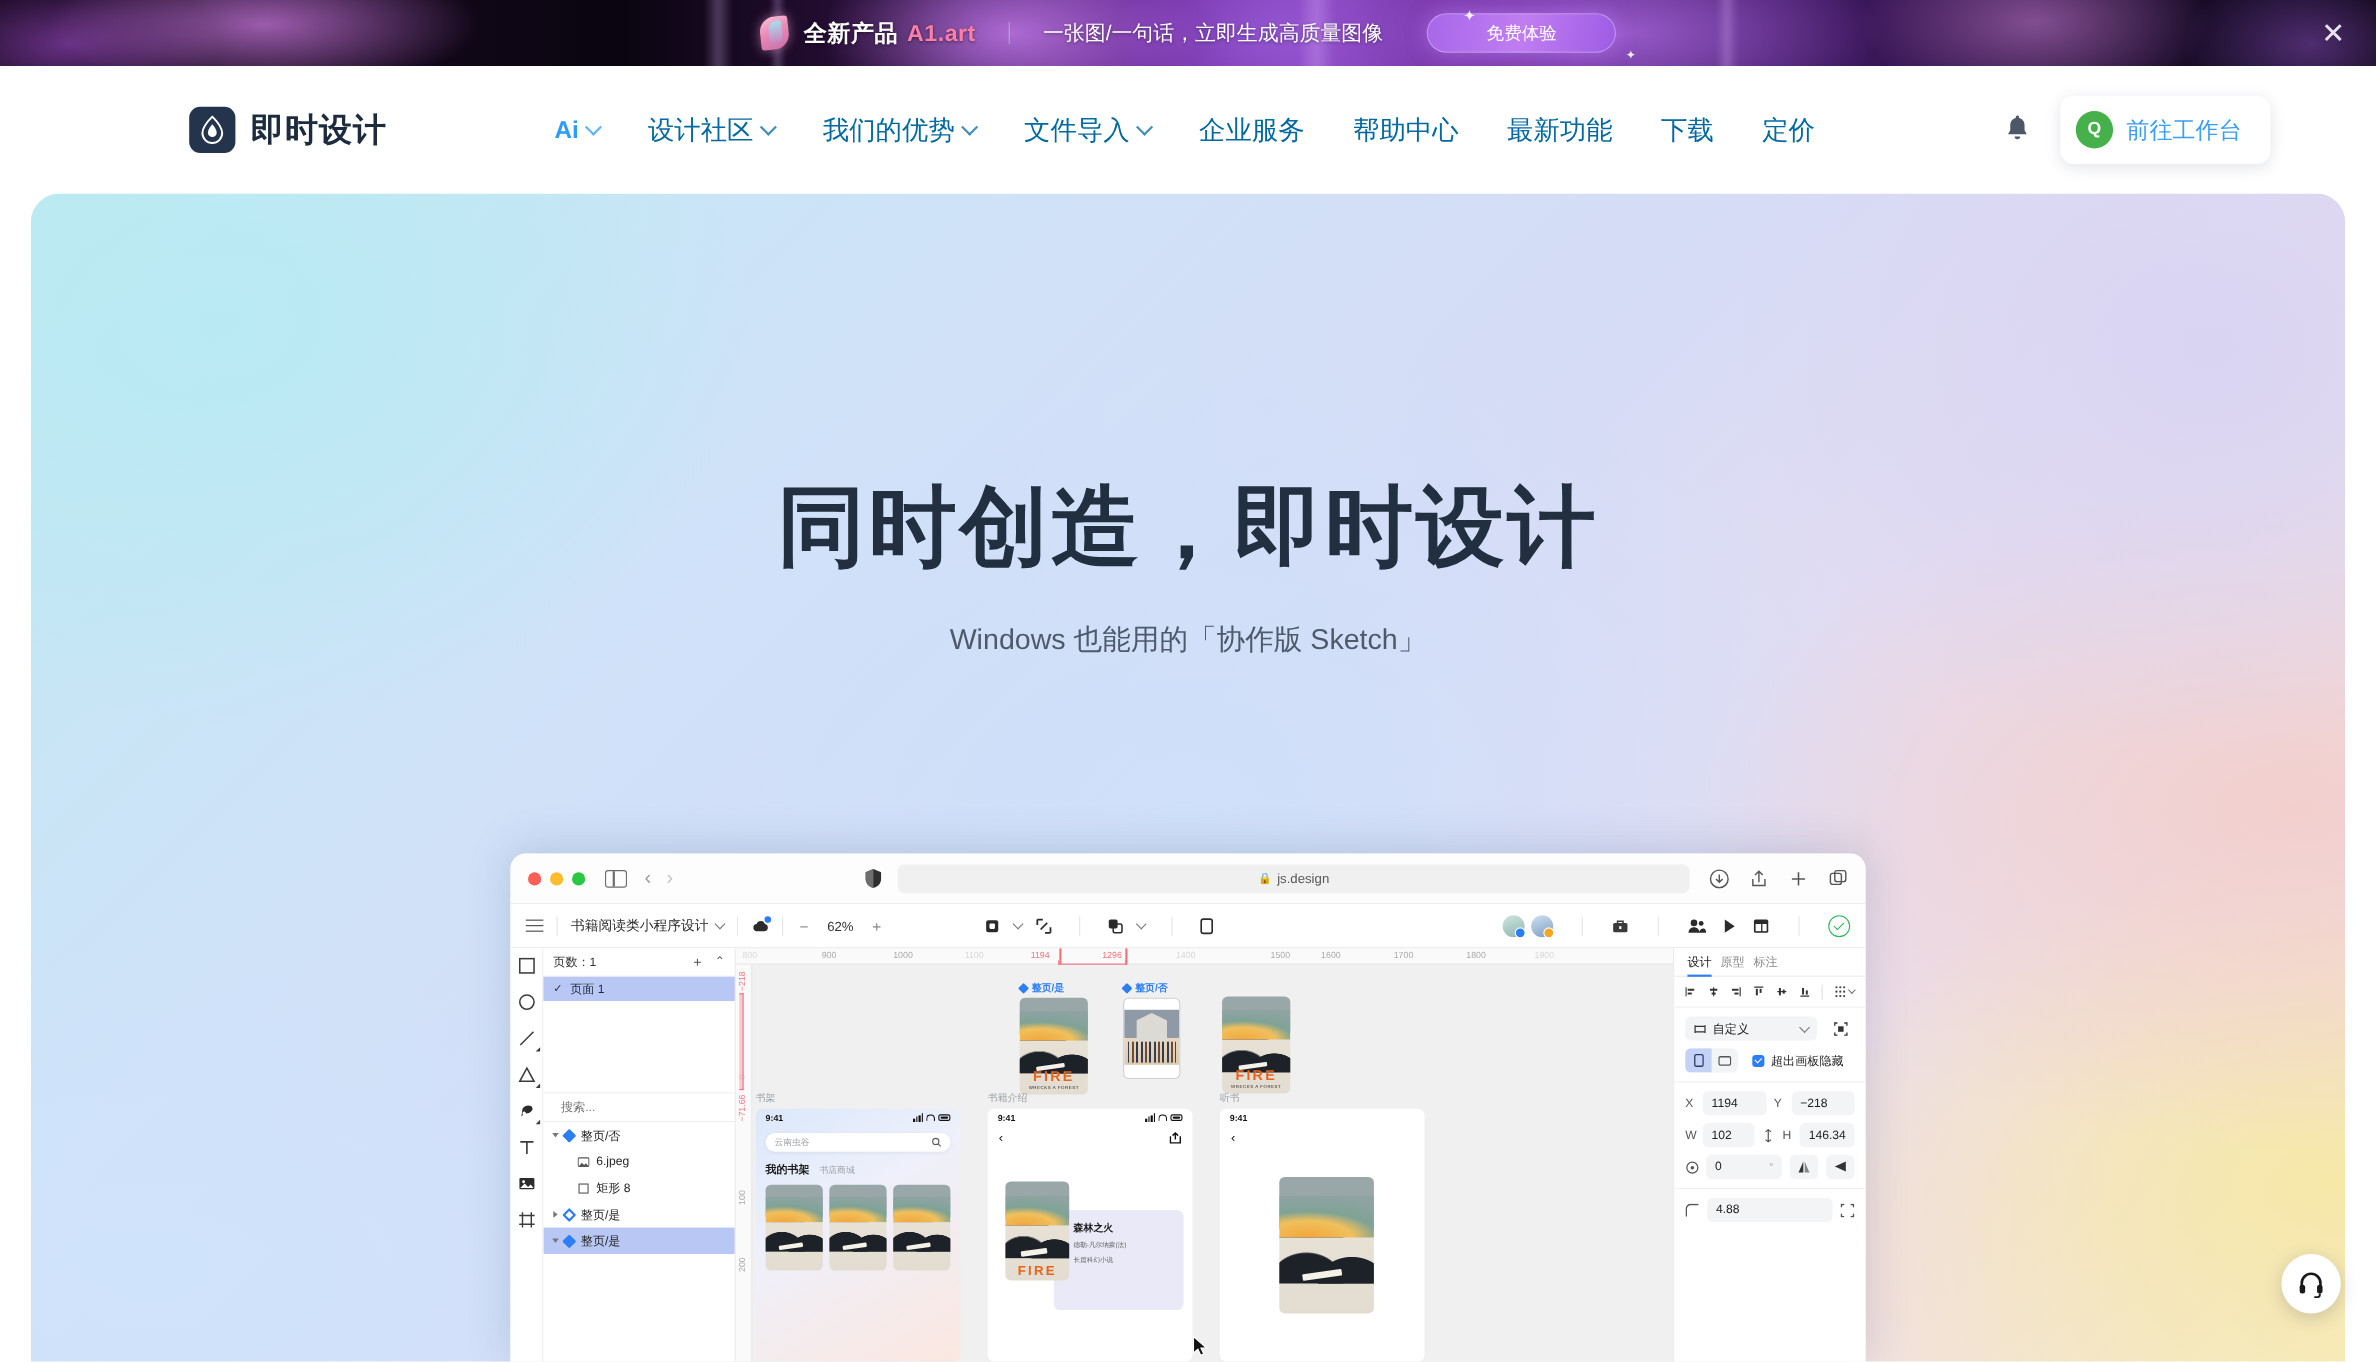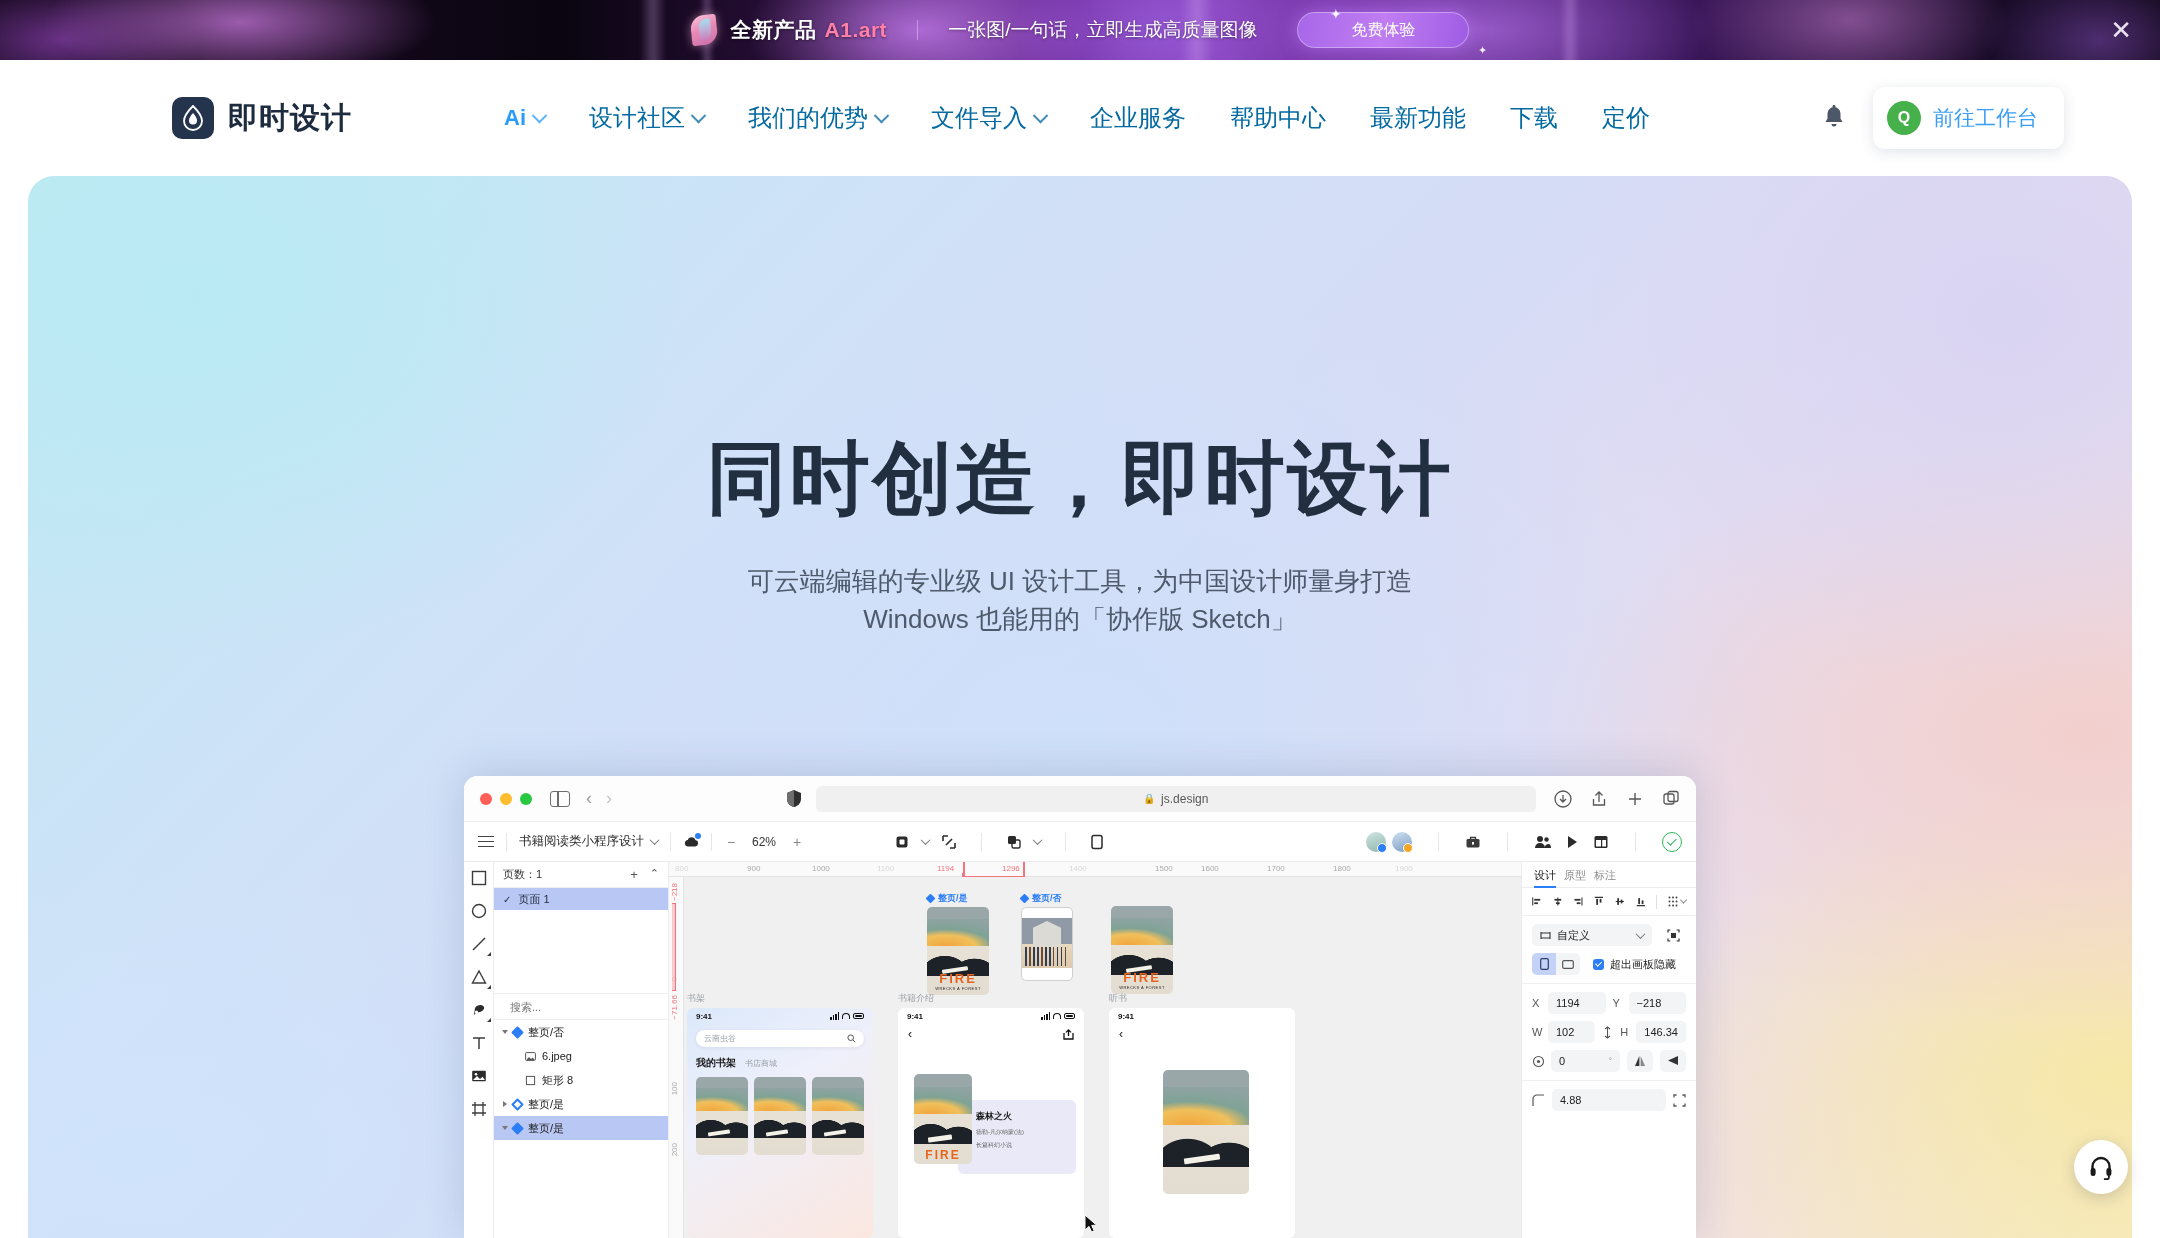--- a/index.html
+++ b/index.html
@@ -378,21 +378,20 @@
     <div class="workbench">
       <div class="avatar-q">Q</div>
       <div class="workbench-label">前往工作台</div>
     </div>
   </div>
 </div>
 
 <div class="hero">
   <div class="hero-h1">同时创造，即时设计</div>
   <div class="hero-sub">
-    <div>可云端编辑的专业级 UI 设计工具，为中国设计师量身打造</div>
     <div>Windows 也能用的「协作版 Sketch」</div>
   </div>
   <div class="hero-platforms">支持网页端、macOS、Windows、Linux、iOS、Android 和微信小程序</div>
 </div>
 
 <div class="appwin">
 
   <div class="bchrome">
     <div class="dots">
       <div class="dot r"></div>
@@ -734,21 +733,21 @@
             <span class="batt"></span>
           </span>
         </div>
         <div class="ph-bar2">
           <span class="ph-back">‹</span>
           <svg width="11" height="11" viewBox="0 0 11 11">
               <path d="M1 4v6h9V4" fill="none" stroke="#111" stroke-width="1.3"></path>
               <path d="M5.5 7V1M3 3.4 5.5 1 8 3.4" fill="none" stroke="#111" stroke-width="1.3"></path>
             </svg>
         </div>
-        <div class="bookcard" style="left:60px;top:92px;width:118px;height:74px">
+        <div class="bookcard" style="left:60px;top:92px;width:118px;height:91px">
           <div style="padding:10px 0 0 18px">
             <div style="font-size:9px;font-weight:bold;color:#1a1a1a">森林之火</div>
             <div style="font-size:6px;color:#666;margin-top:5px">德勒-凡尔纳蒙(法)</div>
             <div style="font-size:6px;color:#666;margin-top:4px">长篇科幻小说</div>
           </div>
         </div>
         <div class="poster" style="position:absolute;left:16px;top:66px;width:58px;height:90px">
           <div class="sky"></div>
             <div class="mtn"></div>
             <div class="cig"></div>

